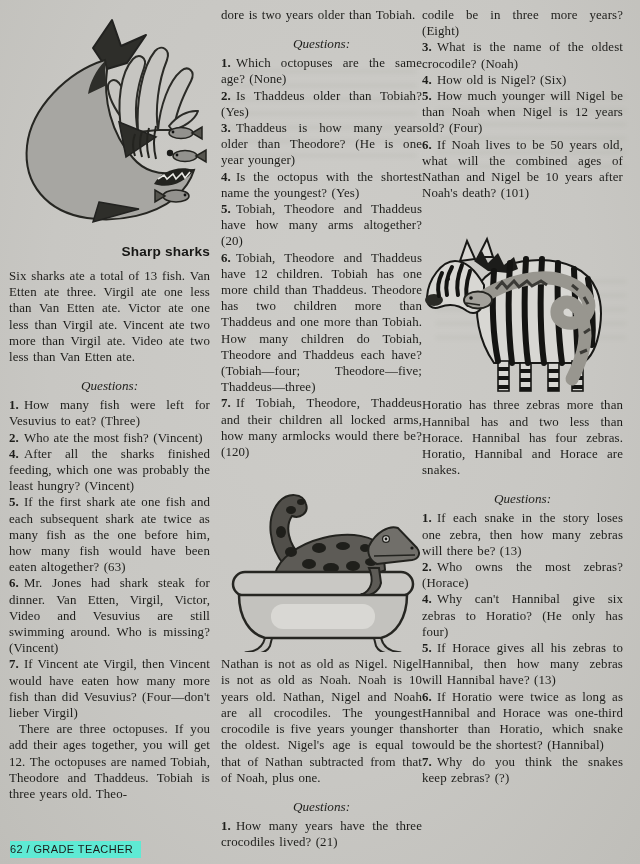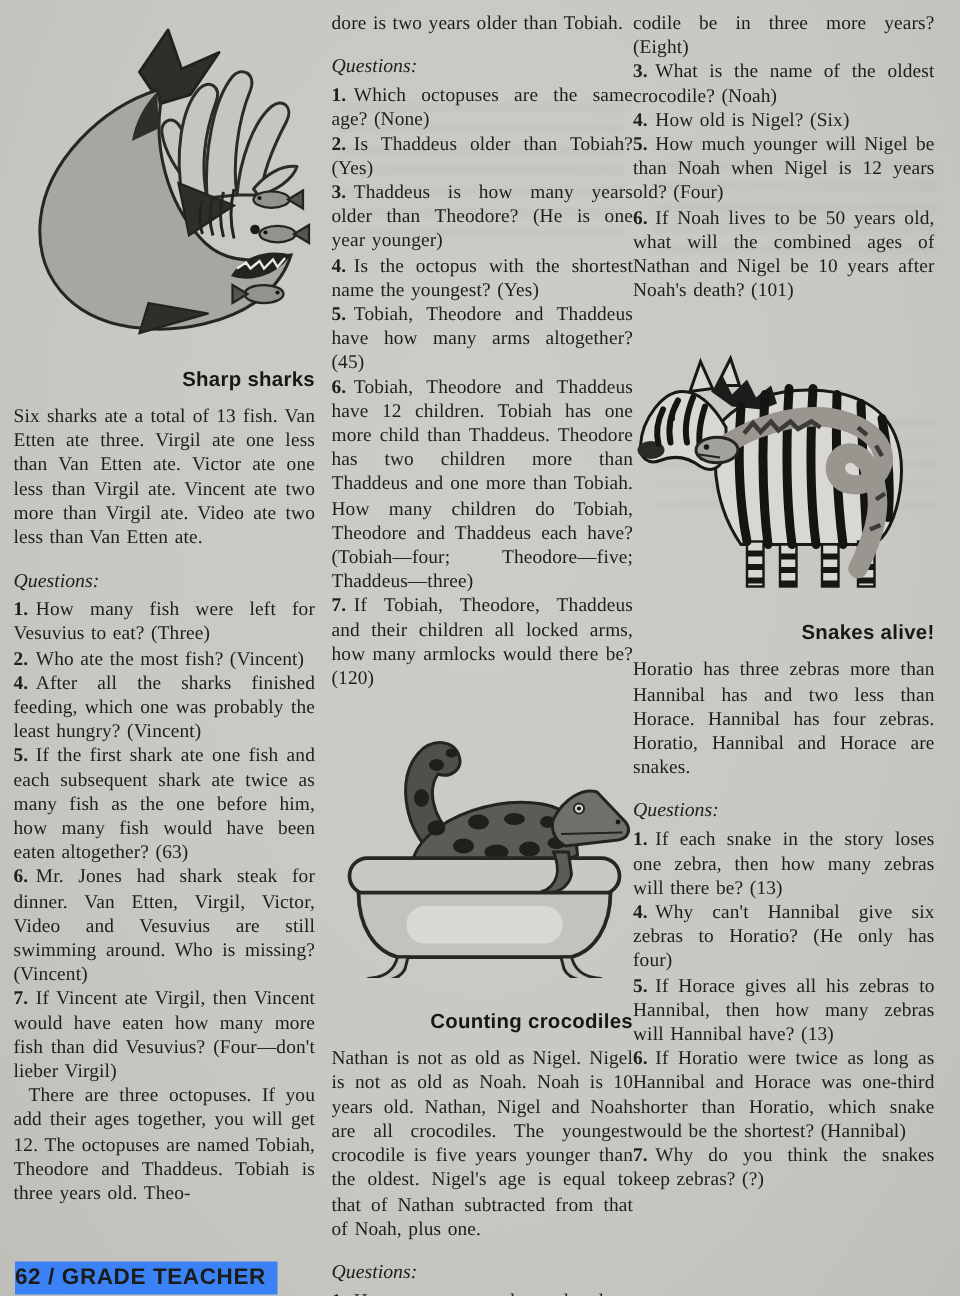--- a/index.html
+++ b/index.html
@@ -18,35 +18,35 @@
   #col-mid{left:221px;}
   #col-right{left:422px;}
   p{margin:0;}
   .body{
     font-size:12.9px;line-height:16.2px;text-align:justify;
     letter-spacing:.1px;word-spacing:1px;
   }
   .cont{margin-top:7px;}
   .q{font-size:12.9px;line-height:16.2px;text-align:justify;letter-spacing:.1px;word-spacing:1px;}
   .qn{font-weight:bold;margin-right:5px;}
-  .qlabel{font-style:italic;font-size:13.2px;line-height:16px;margin:13px 0 3px;}
+  .qlabel{font-style:italic;font-size:13.2px;line-height:16px;margin:13px 0 3px;text-align:center;}
   .head{
     font-family:"Liberation Sans", sans-serif;font-weight:700;
     font-size:13.6px;line-height:17px;text-align:right;
     margin:15px 0 8px;color:#171715;letter-spacing:.2px;
   }
   figure{margin:0;padding:0;}
   .fig-sharks{margin:6px 0 2px;}
   .fig-croc{margin:16px 0 0;}
   .fig-zebra{margin:12px 0 0;}
   .footer{
     position:absolute;left:10px;top:841px;z-index:5;
-    font-family:"Liberation Sans", sans-serif;font-weight:700;
-    font-size:15px;letter-spacing:.4px;color:#1b1b19;
-    background:#3b82f6;padding:2px 8px 3px 0;
+    font-family:"Liberation Sans", sans-serif;font-weight:400;
+    font-size:11px;letter-spacing:.4px;color:#1b1b19;
+    background:#5eead4;padding:2px 8px 3px 0;
   }
   .smudge{position:absolute;opacity:.10;pointer-events:none;
     background:repeating-linear-gradient(180deg,#7b836f 0 3px,transparent 3px 14px);
     filter:blur(2px);}
 </style>
 </head>
 <body>
 
 <div class="paper"></div>
 <div class="smudge" style="left:436px;top:95px;width:190px;height:80px;"></div>
@@ -131,21 +131,21 @@
   <div>
 
       <p class="q"><b class="qn">1.</b><span>Which octopuses are the same age? (None)</span></p>
 
       <p class="q"><b class="qn">2.</b><span>Is Thaddeus older than Tobiah? (Yes)</span></p>
 
       <p class="q"><b class="qn">3.</b><span>Thaddeus is how many years older than Theodore? (He is one year younger)</span></p>
 
       <p class="q"><b class="qn">4.</b><span>Is the octopus with the shortest name the youngest? (Yes)</span></p>
 
-      <p class="q"><b class="qn">5.</b><span>Tobiah, Theodore and Thaddeus have how many arms altogether? (45)</span></p>
+      <p class="q"><b class="qn">5.</b><span>Tobiah, Theodore and Thaddeus have how many arms altogether? (20)</span></p>
 
       <p class="q"><b class="qn">6.</b><span>Tobiah, Theodore and Thaddeus have 12 children. Tobiah has one more child than Thaddeus. Theodore has two children more than Thaddeus and one more than Tobiah. How many children do Tobiah, Theodore and Thaddeus each have? (Tobiah—four; Theodore—five; Thaddeus—three)</span></p>
 
       <p class="q"><b class="qn">7.</b><span>If Tobiah, Theodore, Thaddeus and their children all locked arms, how many armlocks would there be? (120)</span></p>
     </div>
 
   <figure class="fig-croc">
     <svg width="200" height="176" viewBox="0 0 200 176">
 
       <path d="M64 90 C48 72 44 42 58 26 C67 16 82 17 85 28 C88 37 79 43 71 40 C64 50 67 68 80 80 Z" fill="#514f4a" stroke="#23231f" stroke-width="2"></path>
@@ -180,21 +180,20 @@
         <circle cx="153" cy="120" r="2" fill="#23231f"></circle>
 
       <path d="M18 119 C18 142 29 158 44 162 L160 162 C175 158 186 142 186 119 Z" fill="#c3c2be" stroke="#262622" stroke-width="2.5"></path>
       <rect x="50" y="128" width="104" height="25" rx="12" fill="#d9d8d4"></rect>
 
       <path d="M44 162 C42 170 36 175 27 176 C34 179 45 178 49 170 L51 162 Z" fill="#c3c2be" stroke="#262622" stroke-width="2"></path>
       <path d="M160 162 C162 170 168 175 177 176 C170 179 159 178 155 170 L153 162 Z" fill="#c3c2be" stroke="#262622" stroke-width="2"></path>
     </svg>
   </figure>
 
-  <h2 class="head">Counting crocodiles</h2>
   <p class="body">Nathan is not as old as Nigel. Nigel is not as old as Noah. Noah is 10 years old. Nathan, Nigel and Noah are all crocodiles. The youngest crocodile is five years younger than the oldest. Nigel's age is equal to that of Nathan subtracted from that of Noah, plus one.</p>
   <p class="qlabel">Questions:</p>
 
   <div>
 
       <p class="q"><b class="qn">1.</b><span>How many years have the three crocodiles lived? (21)</span></p>
 
     </div>
 </div>
 
@@ -262,28 +261,28 @@
       <g stroke="#3b3a36" stroke-width="3" fill="none">
         <path d="M74 76 l6 -7 l5 6 l7 -7 l5 6 l8 -6 l5 5 l9 -5 l6 4"></path>
         <path d="M150 72 l6 5 M162 84 l4 7 M162 120 l6 -4 M158 140 l7 -3"></path>
       </g>
       <ellipse cx="56" cy="87" rx="14" ry="8.5" fill="#a3a19b" stroke="#23231f" stroke-width="2"></ellipse>
       <circle cx="49" cy="85" r="1.8" fill="#161614"></circle>
       <path d="M44 90 L58 92" stroke="#23231f" stroke-width="1.5"></path>
     </svg>
   </figure>
 
-  <h2 class="head">Snakes alive!</h2>
   <p class="body">Horatio has three zebras more than Hannibal has and two less than Horace. Hannibal has four zebras. Horatio, Hannibal and Horace are snakes.</p>
   <p class="qlabel">Questions:</p>
 
   <div>
 
       <p class="q"><b class="qn">1.</b><span>If each snake in the story loses one zebra, then how many zebras will there be? (13)</span></p>
 
+      <p class="q"><b class="qn">2.</b><span>Who owns the most zebras? (Horace)</span></p>
 
 
       <p class="q"><b class="qn">4.</b><span>Why can't Hannibal give six zebras to Horatio? (He only has four)</span></p>
 
       <p class="q"><b class="qn">5.</b><span>If Horace gives all his zebras to Hannibal, then how many zebras will Hannibal have? (13)</span></p>
 
       <p class="q"><b class="qn">6.</b><span>If Horatio were twice as long as Hannibal and Horace was one-third shorter than Horatio, which snake would be the shortest? (Hannibal)</span></p>
 
       <p class="q"><b class="qn">7.</b><span>Why do you think the snakes keep zebras? (?)</span></p>
     </div>

